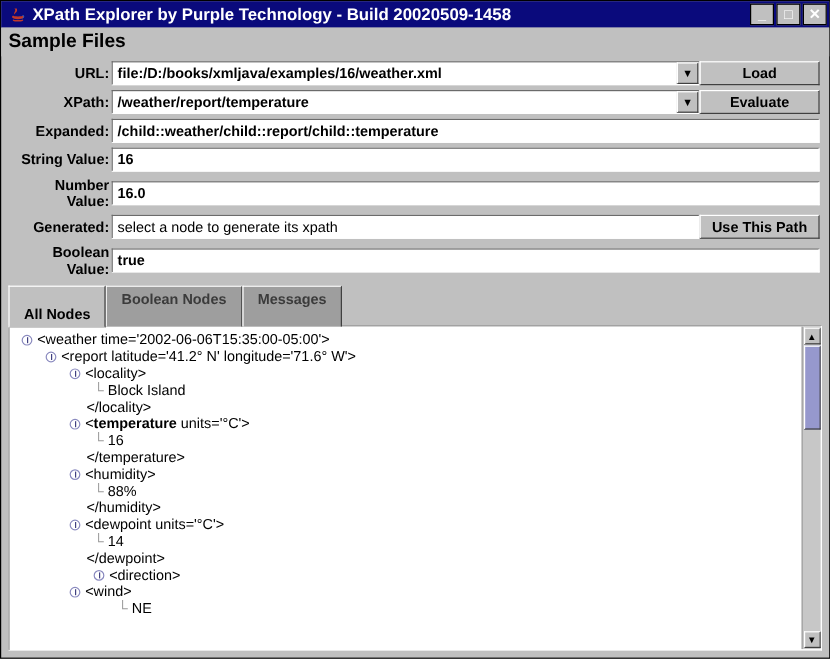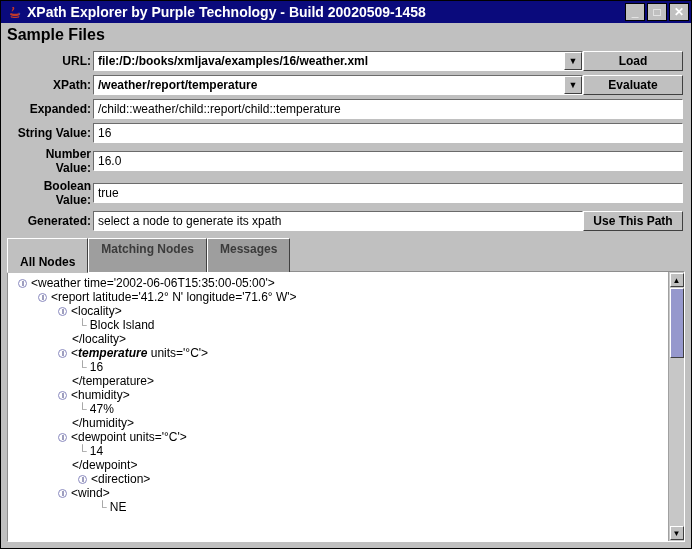--- a/index.html
+++ b/index.html
@@ -86,21 +86,21 @@
   }
   .combo .val, .txt .val {
     flex: 1;
     padding: 0 4px;
     font-weight: bold;
     font-size: 12px;
     color: #000;
     white-space: nowrap;
     overflow: hidden;
   }
-  .txt .val { font-weight: normal; }
+  .txt .val { font-weight: bold; }
   .txt .placeholder { color: #000; font-weight: normal; }
   .combo .arrow {
     width: 18px; height: 18px;
     background: #c0c0c0;
     border-top: 1px solid #fff;
     border-left: 1px solid #fff;
     border-right: 1px solid #404040;
     border-bottom: 1px solid #404040;
     display: flex; align-items: center; justify-content: center;
     font-size: 9px;
@@ -182,21 +182,21 @@
   .node { white-space: nowrap; }
   .ind { display:inline-block; }
   .handle {
     display:inline-block; width:9px; height:9px;
     border:1px solid #8a8abf; background:#fff;
     border-radius:50%; position:relative; margin-right:4px;
     vertical-align: middle;
   }
   .handle::before{content:"";position:absolute;left:50%;top:1px;width:1px;height:5px;background:#404080;transform:translateX(-50%);}
   .line{color:#9a9a9a;}
-  .tree b{font-weight:bold;font-style:italic;}
+  .tree b{font-weight:bold;}
   .java-icon svg{width:16px;height:16px;}
 </style>
 </head>
 <body>
 
 <div class="window">
 
   <div class="titlebar">
     <span class="icon java-icon">
       <svg viewBox="0 0 16 16">
@@ -255,59 +255,59 @@
     </div>
 
     <div class="row">
       <div class="lbl">Number Value:</div>
       <div class="txt">
           <div class="val">16.0</div>
         </div>
     </div>
 
     <div class="row">
-      <div class="lbl">Boolean Value:</div>
-      <div class="txt">
-          <div class="val">true</div>
-        </div>
-    </div>
-
-    <div class="row">
       <div class="lbl">Generated:</div>
       <div class="txt">
           <div class="val placeholder">select a node to generate its xpath</div>
         </div>
       <div class="btn">
           <span>Use This Path</span>
         </div>
     </div>
 
+    <div class="row">
+      <div class="lbl">Boolean Value:</div>
+      <div class="txt">
+          <div class="val">true</div>
+        </div>
+    </div>
+
   </div>
 
   <div class="tabs">
     <div class="tab active">All Nodes</div>
-    <div class="tab">Matching Nodes</div>
+    <div class="tab">Boolean Nodes</div>
     <div class="tab">Messages</div>
   </div>
 
   <div class="tree-wrap">
     <div class="tree">
       <div class="node"><span class="ind" style="width:6px"></span><span class="handle"></span><span>&lt;weather time='2002-06-06T15:35:00-05:00'&gt;</span></div>
       <div class="node"><span class="ind" style="width:26px"></span><span class="handle"></span><span>&lt;report latitude='41.2° N' longitude='71.6° W'&gt;</span></div>
 
       <div class="node"><span class="ind" style="width:46px"></span><span class="handle"></span><span>&lt;locality&gt;</span></div>
       <div class="node"><span class="ind" style="width:66px"></span><span class="line">└ </span><span>Block Island</span></div>
       <div class="node"><span class="ind" style="width:60px"></span><span>&lt;/locality&gt;</span></div>
 
       <div class="node"><span class="ind" style="width:46px"></span><span class="handle"></span><span>&lt;</span><b>temperature</b><span> units='°C'&gt;</span></div>
       <div class="node"><span class="ind" style="width:66px"></span><span class="line">└ </span><span>16</span></div>
       <div class="node"><span class="ind" style="width:60px"></span><span>&lt;/temperature&gt;</span></div>
 
       <div class="node"><span class="ind" style="width:46px"></span><span class="handle"></span><span>&lt;humidity&gt;</span></div>
-      <div class="node"><span class="ind" style="width:66px"></span><span class="line">└ </span><span>47%</span></div>
+      <div class="node"><span class="ind" style="width:66px"></span><span class="line">└ </span><span>88%</span></div>
       <div class="node"><span class="ind" style="width:60px"></span><span>&lt;/humidity&gt;</span></div>
 
       <div class="node"><span class="ind" style="width:46px"></span><span class="handle"></span><span>&lt;dewpoint units='°C'&gt;</span></div>
       <div class="node"><span class="ind" style="width:66px"></span><span class="line">└ </span><span>14</span></div>
       <div class="node"><span class="ind" style="width:60px"></span><span>&lt;/dewpoint&gt;</span></div>
 
       <div class="node"><span class="ind" style="width:66px"></span><span class="handle"></span><span>&lt;direction&gt;</span></div>
       <div class="node"><span class="ind" style="width:46px"></span><span class="handle"></span><span>&lt;wind&gt;</span></div>
       <div class="node"><span class="ind" style="width:86px"></span><span class="line">└ </span><span>NE</span></div>
     </div>

